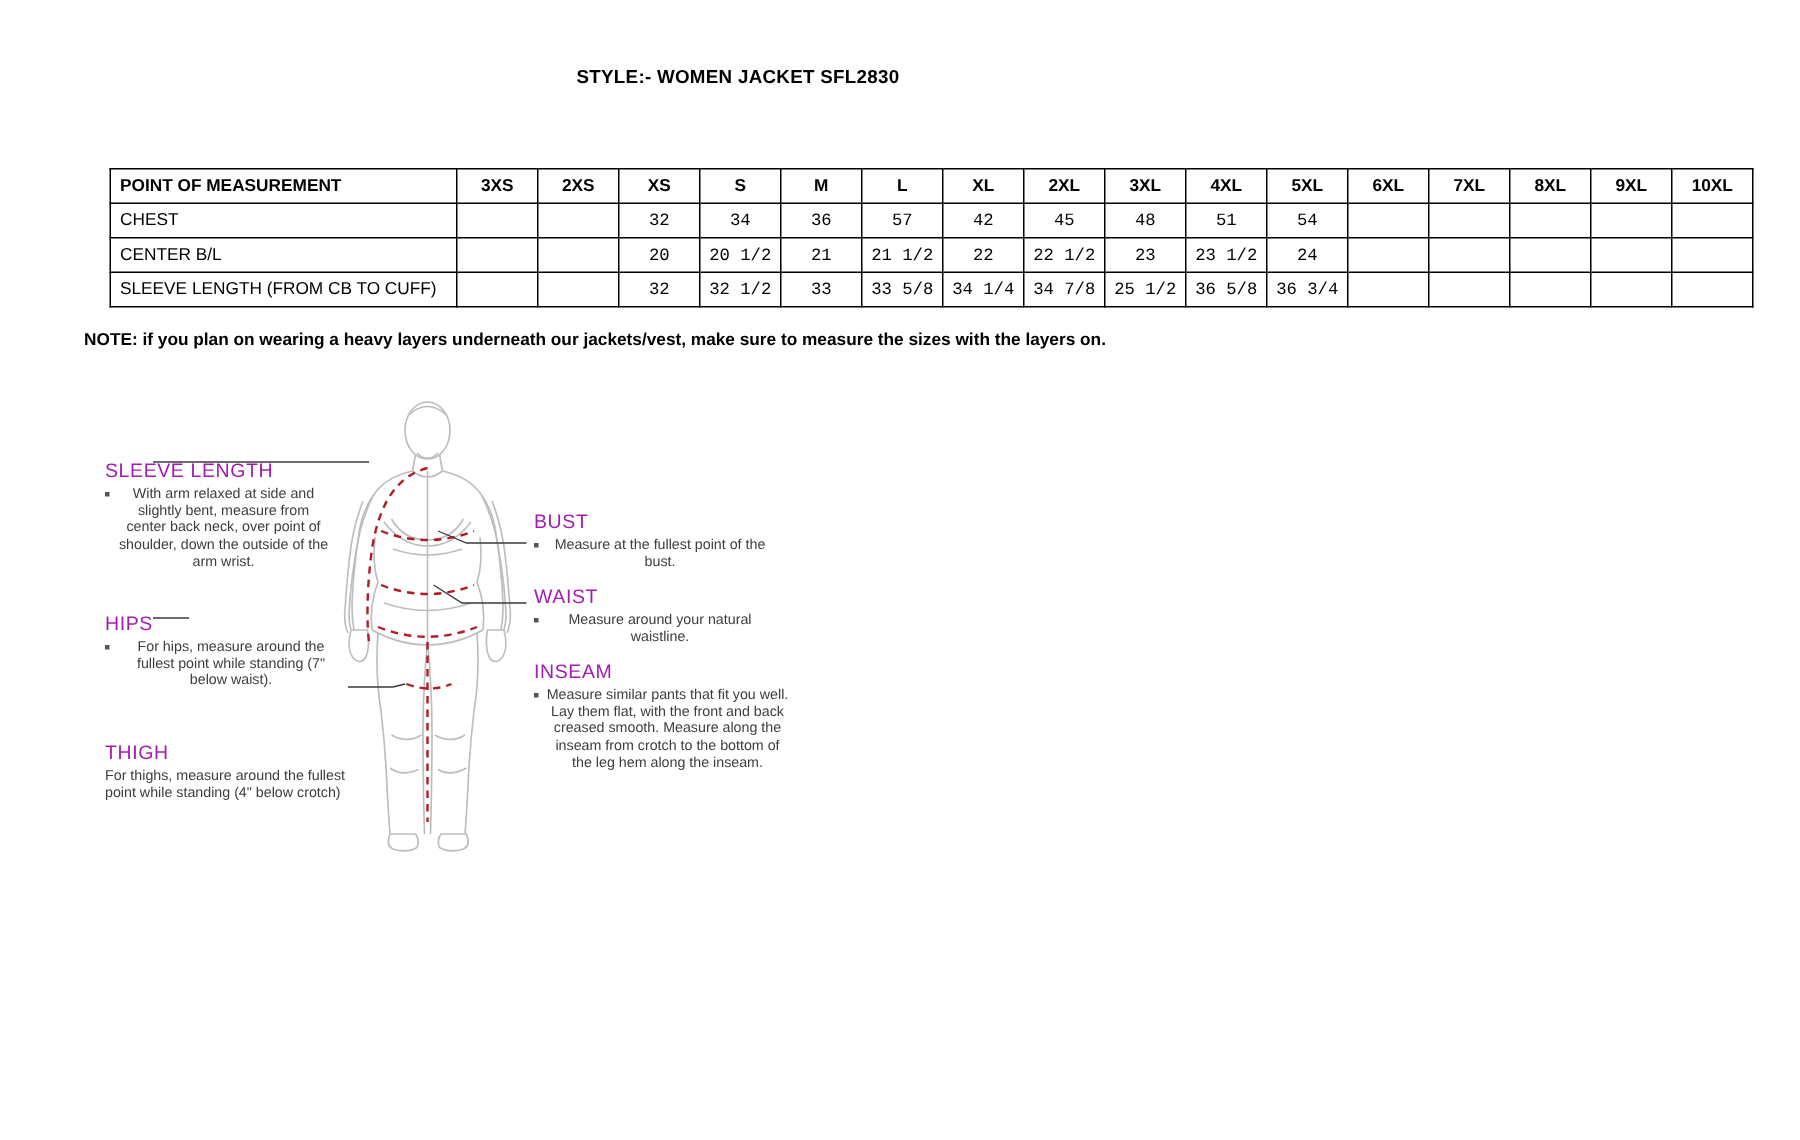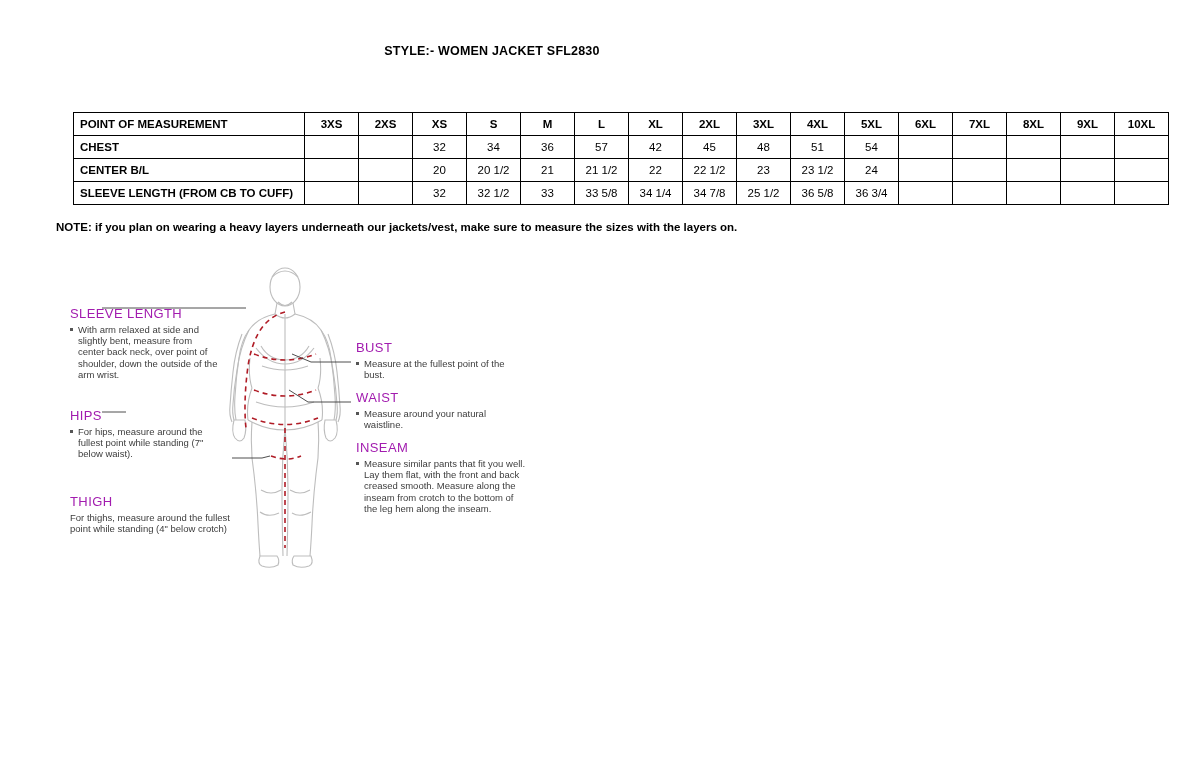--- a/index.html
+++ b/index.html
@@ -56,23 +56,24 @@
     width: 231px;
     padding-left: 6px;
   }
   .size-table th.size-head,
   .size-table td.size-cell {
     width: 54px;
     font-weight: bold;
   }
   .size-table td.size-cell {
     font-weight: normal;
+    font-family: Liberation Mono, monospace;
   }
   .size-table td.pom-cell {
-    font-weight: bold;
+    font-weight: normal;
   }
 
   
   .note {
     position: absolute;
     left: 56px;
     top: 221px;
     font-size: 11.5px;
     font-weight: bold;
   }
@@ -100,20 +101,21 @@
     margin-bottom: 3px;
   }
   .callout .c-body {
     font-size: 9.5px;
     line-height: 11.2px;
     color: #3d3d3d;
     position: relative;
   }
   .callout .c-body.bulleted {
     padding-left: 8px;
+    text-align: center;
   }
   .callout .c-body.bulleted:before {
     content: "";
     position: absolute;
     left: 0;
     top: 4px;
     width: 3px;
     height: 3px;
     background: #555555;
   }

